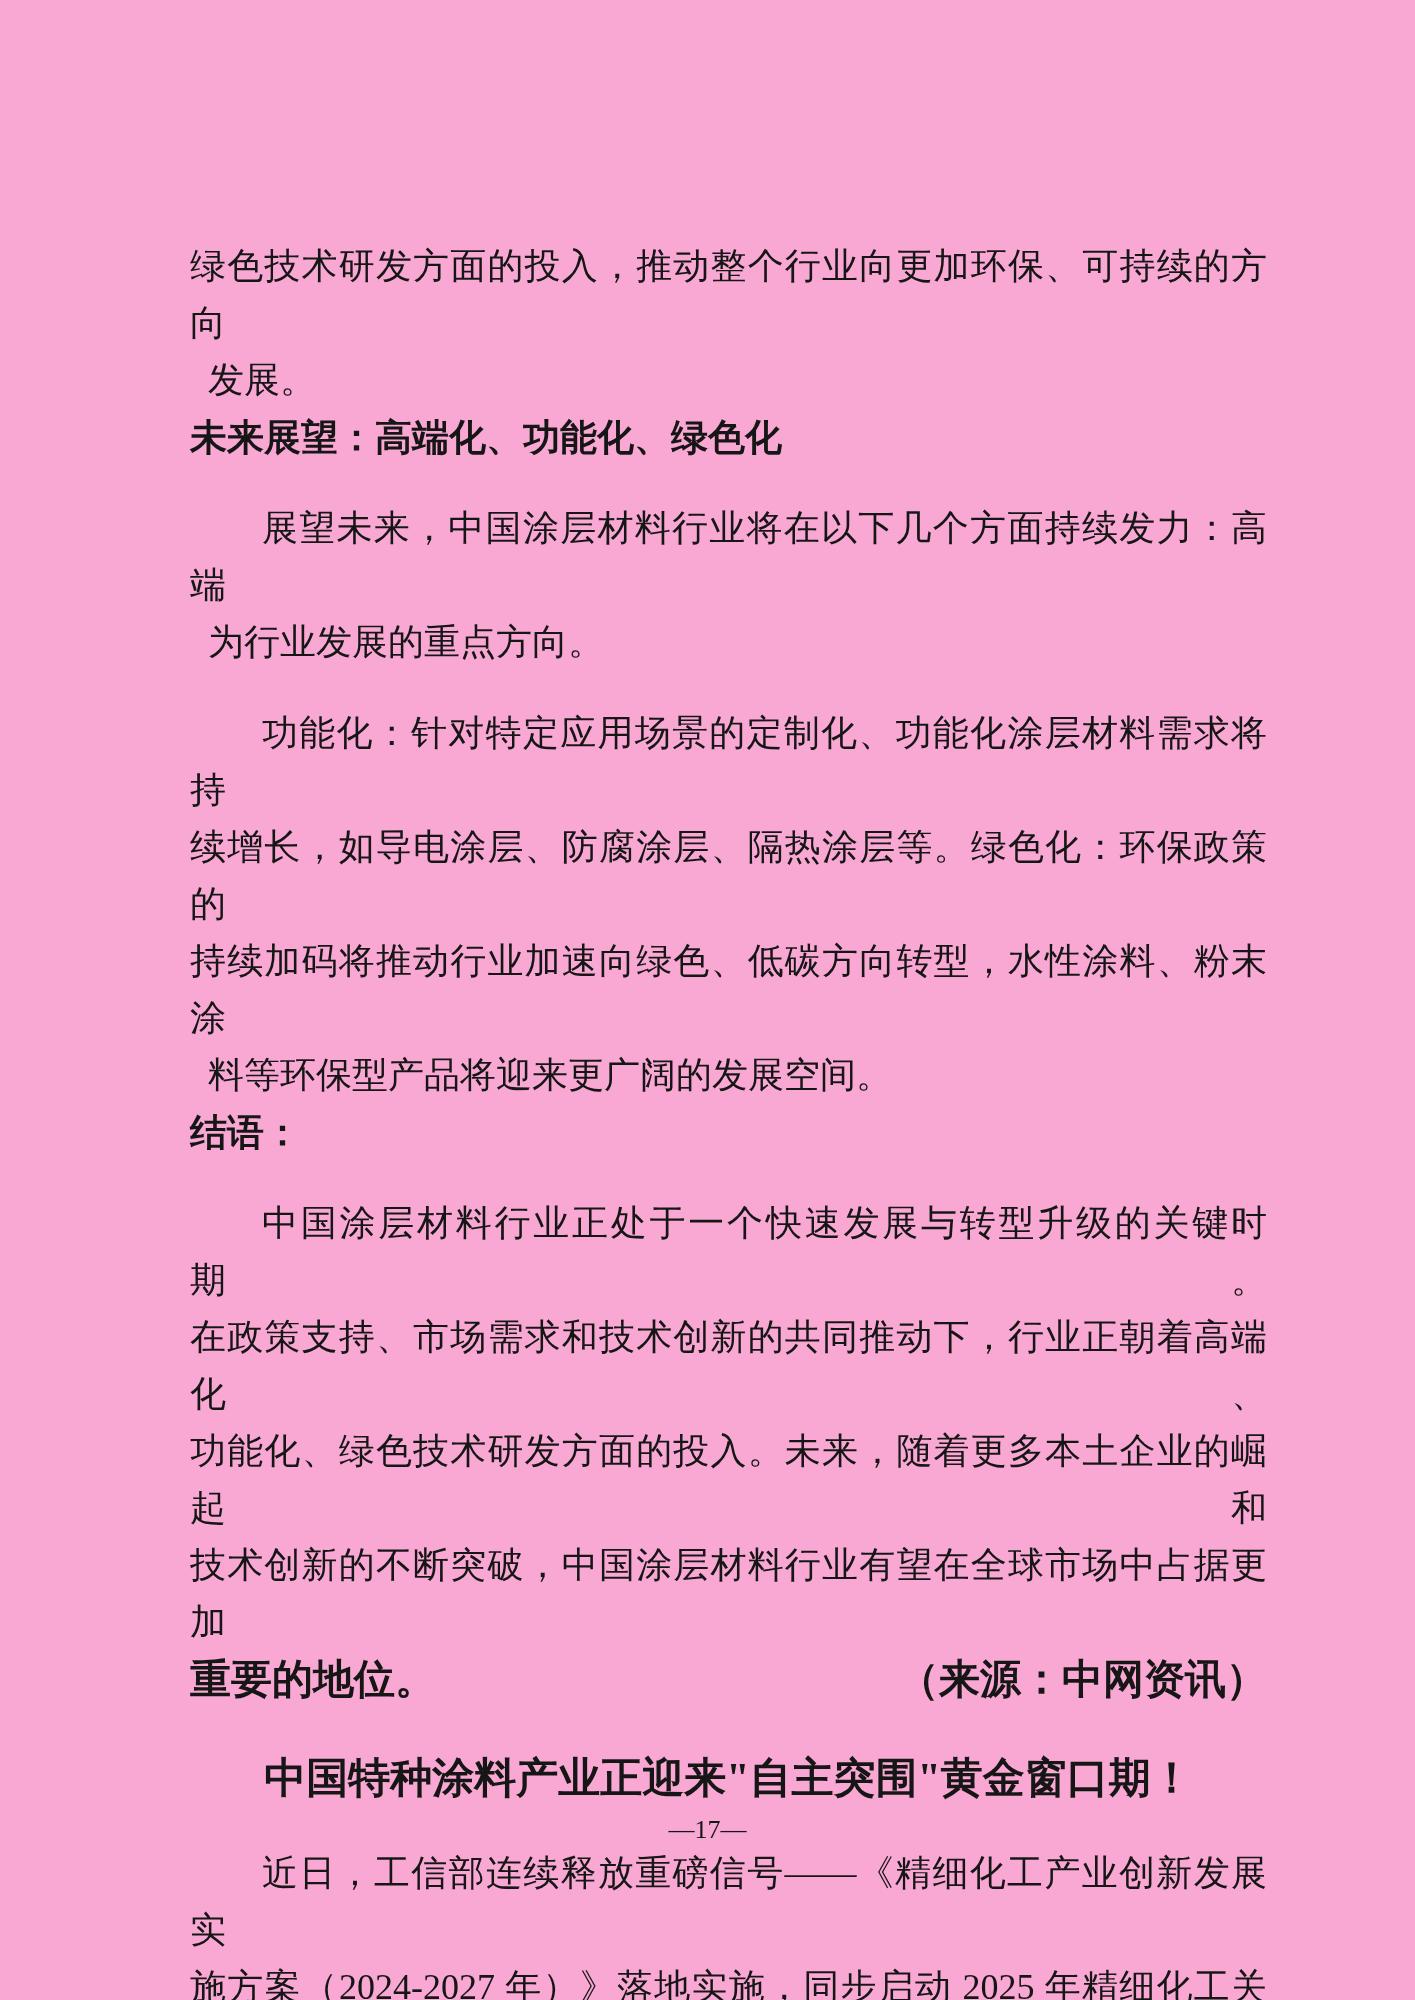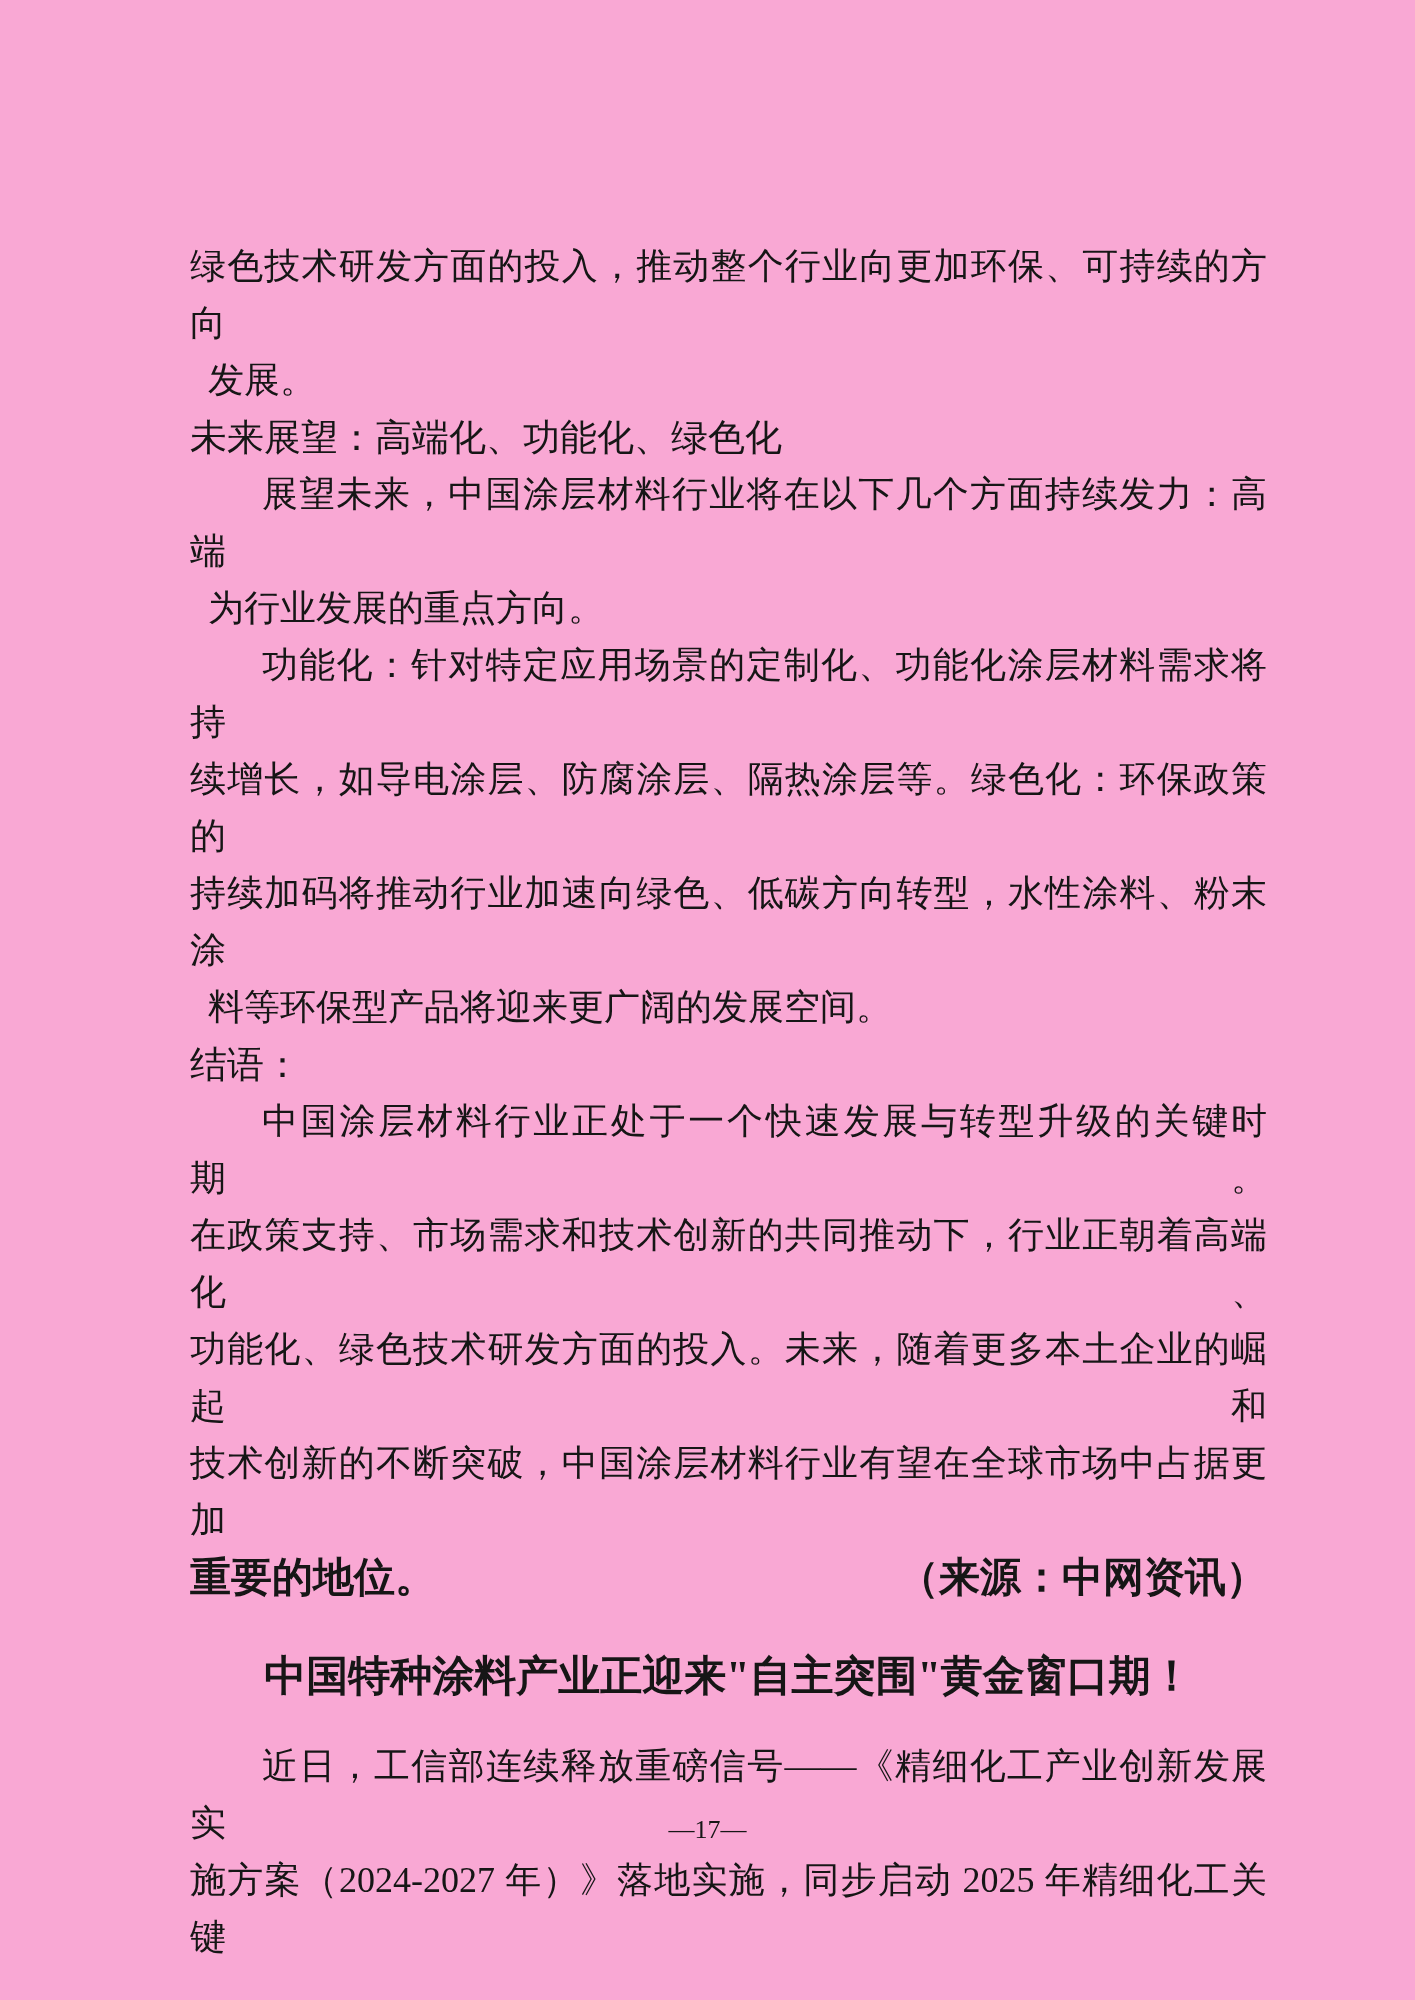--- a/index.html
+++ b/index.html
@@ -24,24 +24,25 @@
     text-align:justify;
     text-align-last:justify;
     letter-spacing:0;
   }
   .line.last{
     text-align-last:left;
     margin-left:18px;
   }
   .line.indent{
     text-indent:72px;
+    margin-top:34px;
   }
   .heading{
     font-family:"Liberation Sans","DejaVu Sans",sans-serif;
-    font-weight:normal;
+    font-weight:bold;
     font-size:37px;
     line-height:57px;
     text-align:left;
   }
   .source-row{
     display:flex;
     justify-content:space-between;
     font-size:41px;
     line-height:57px;
     font-weight:bold;

